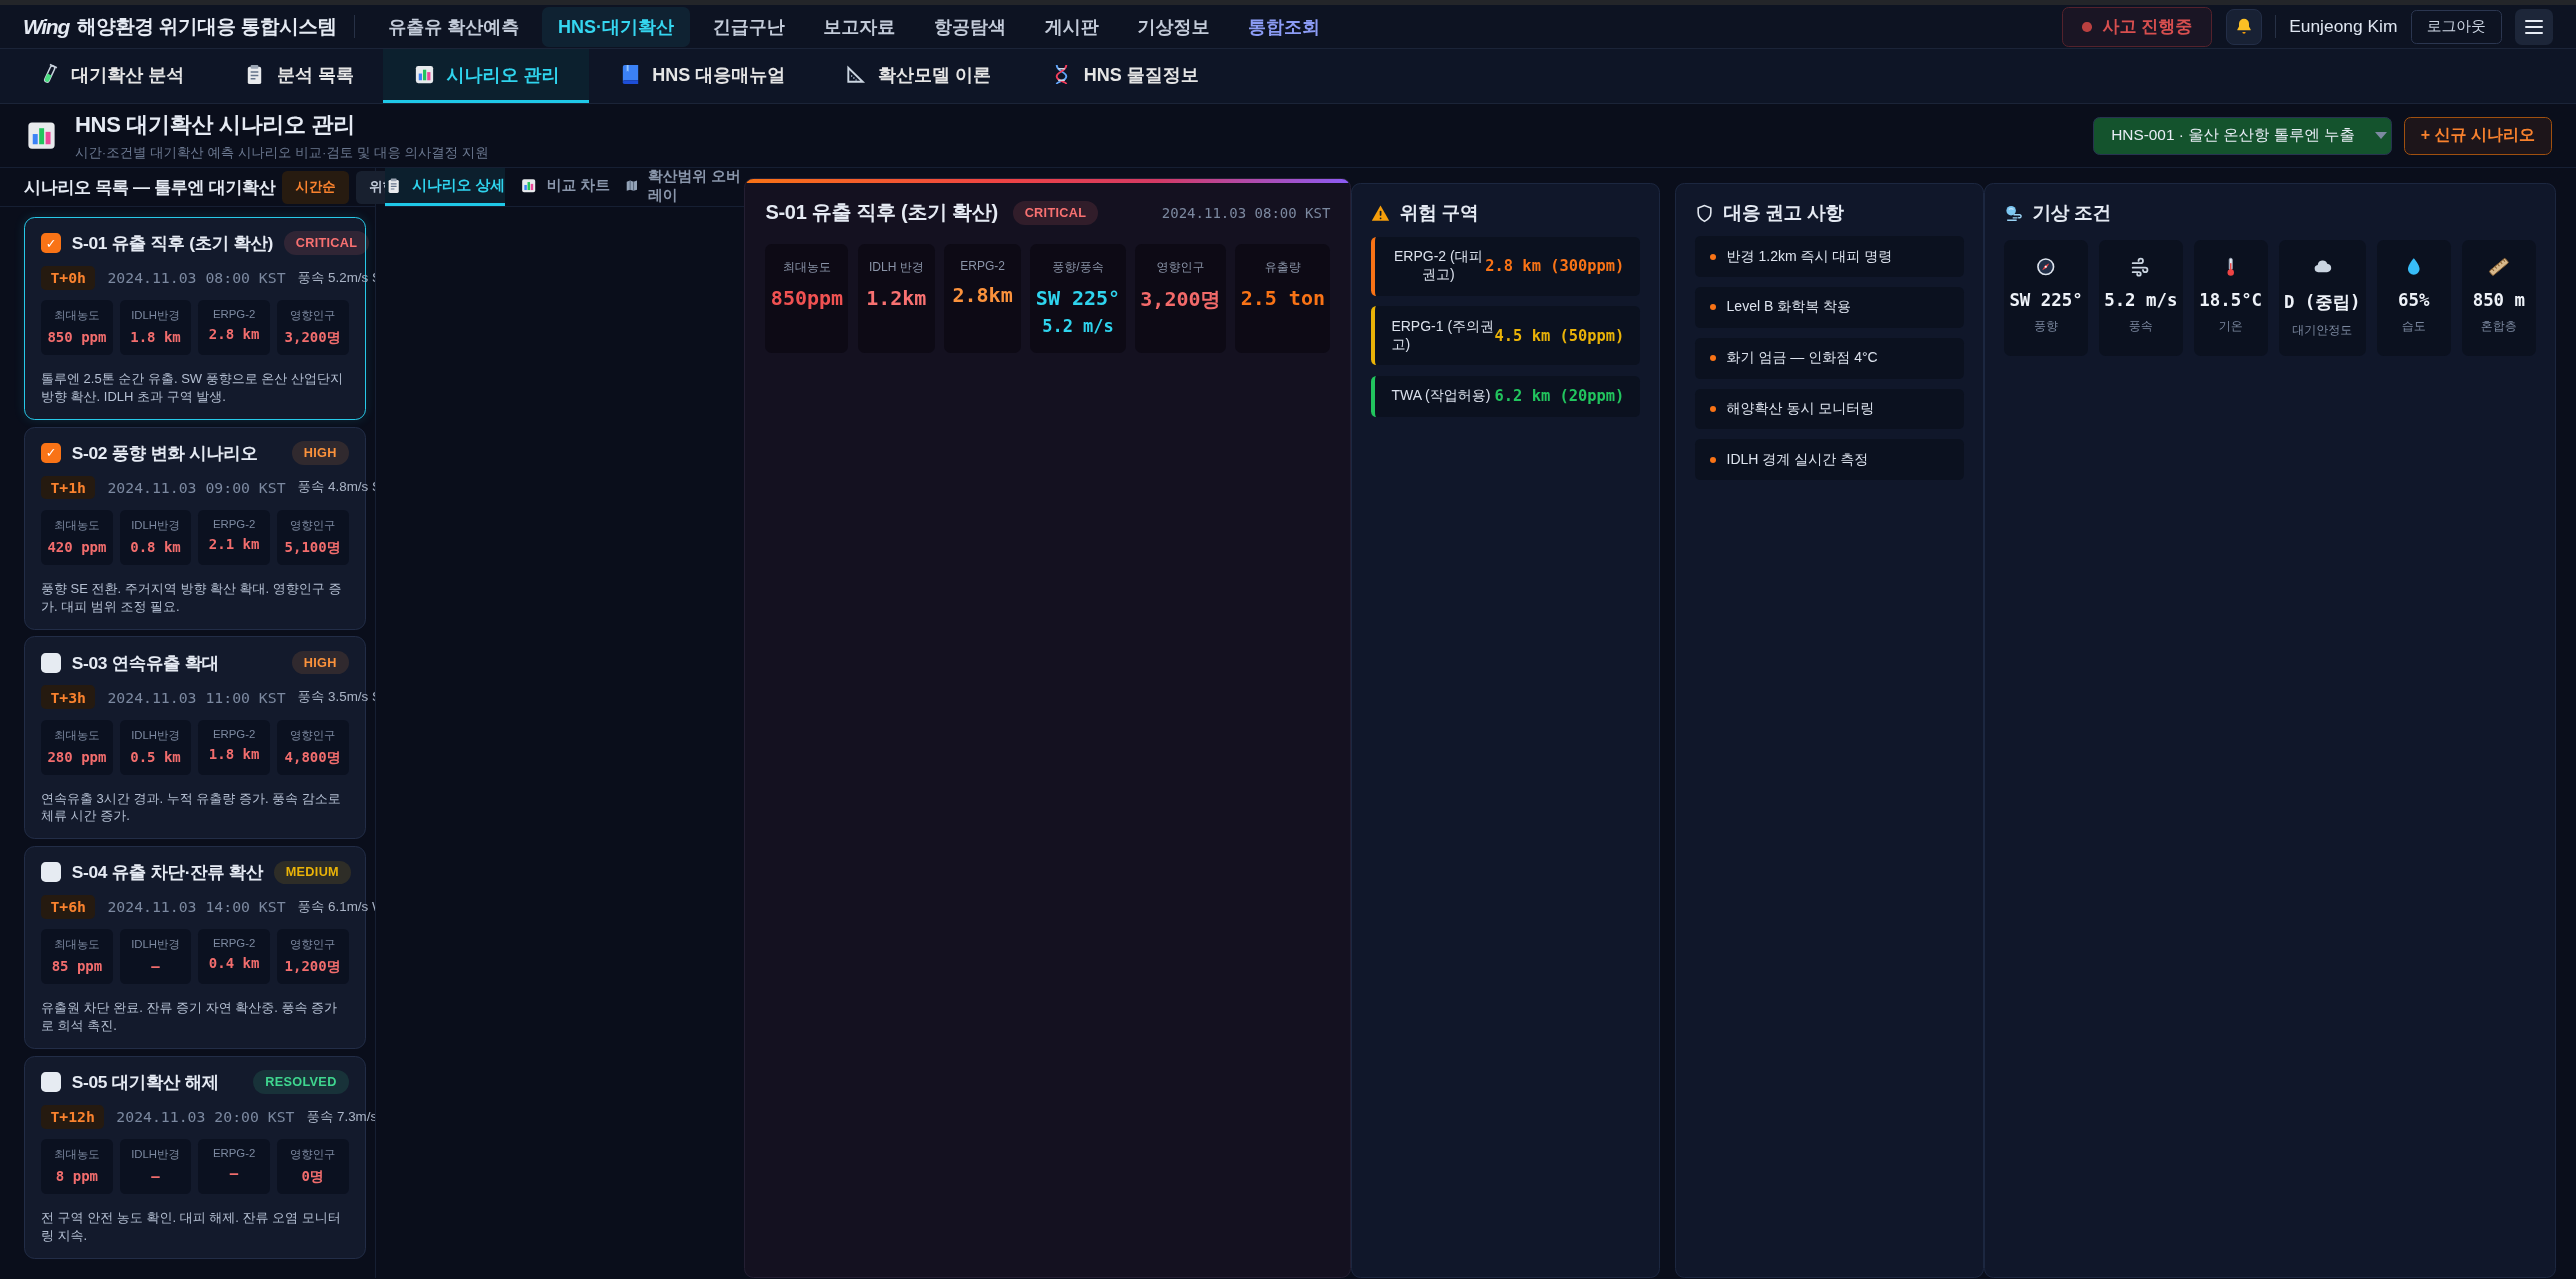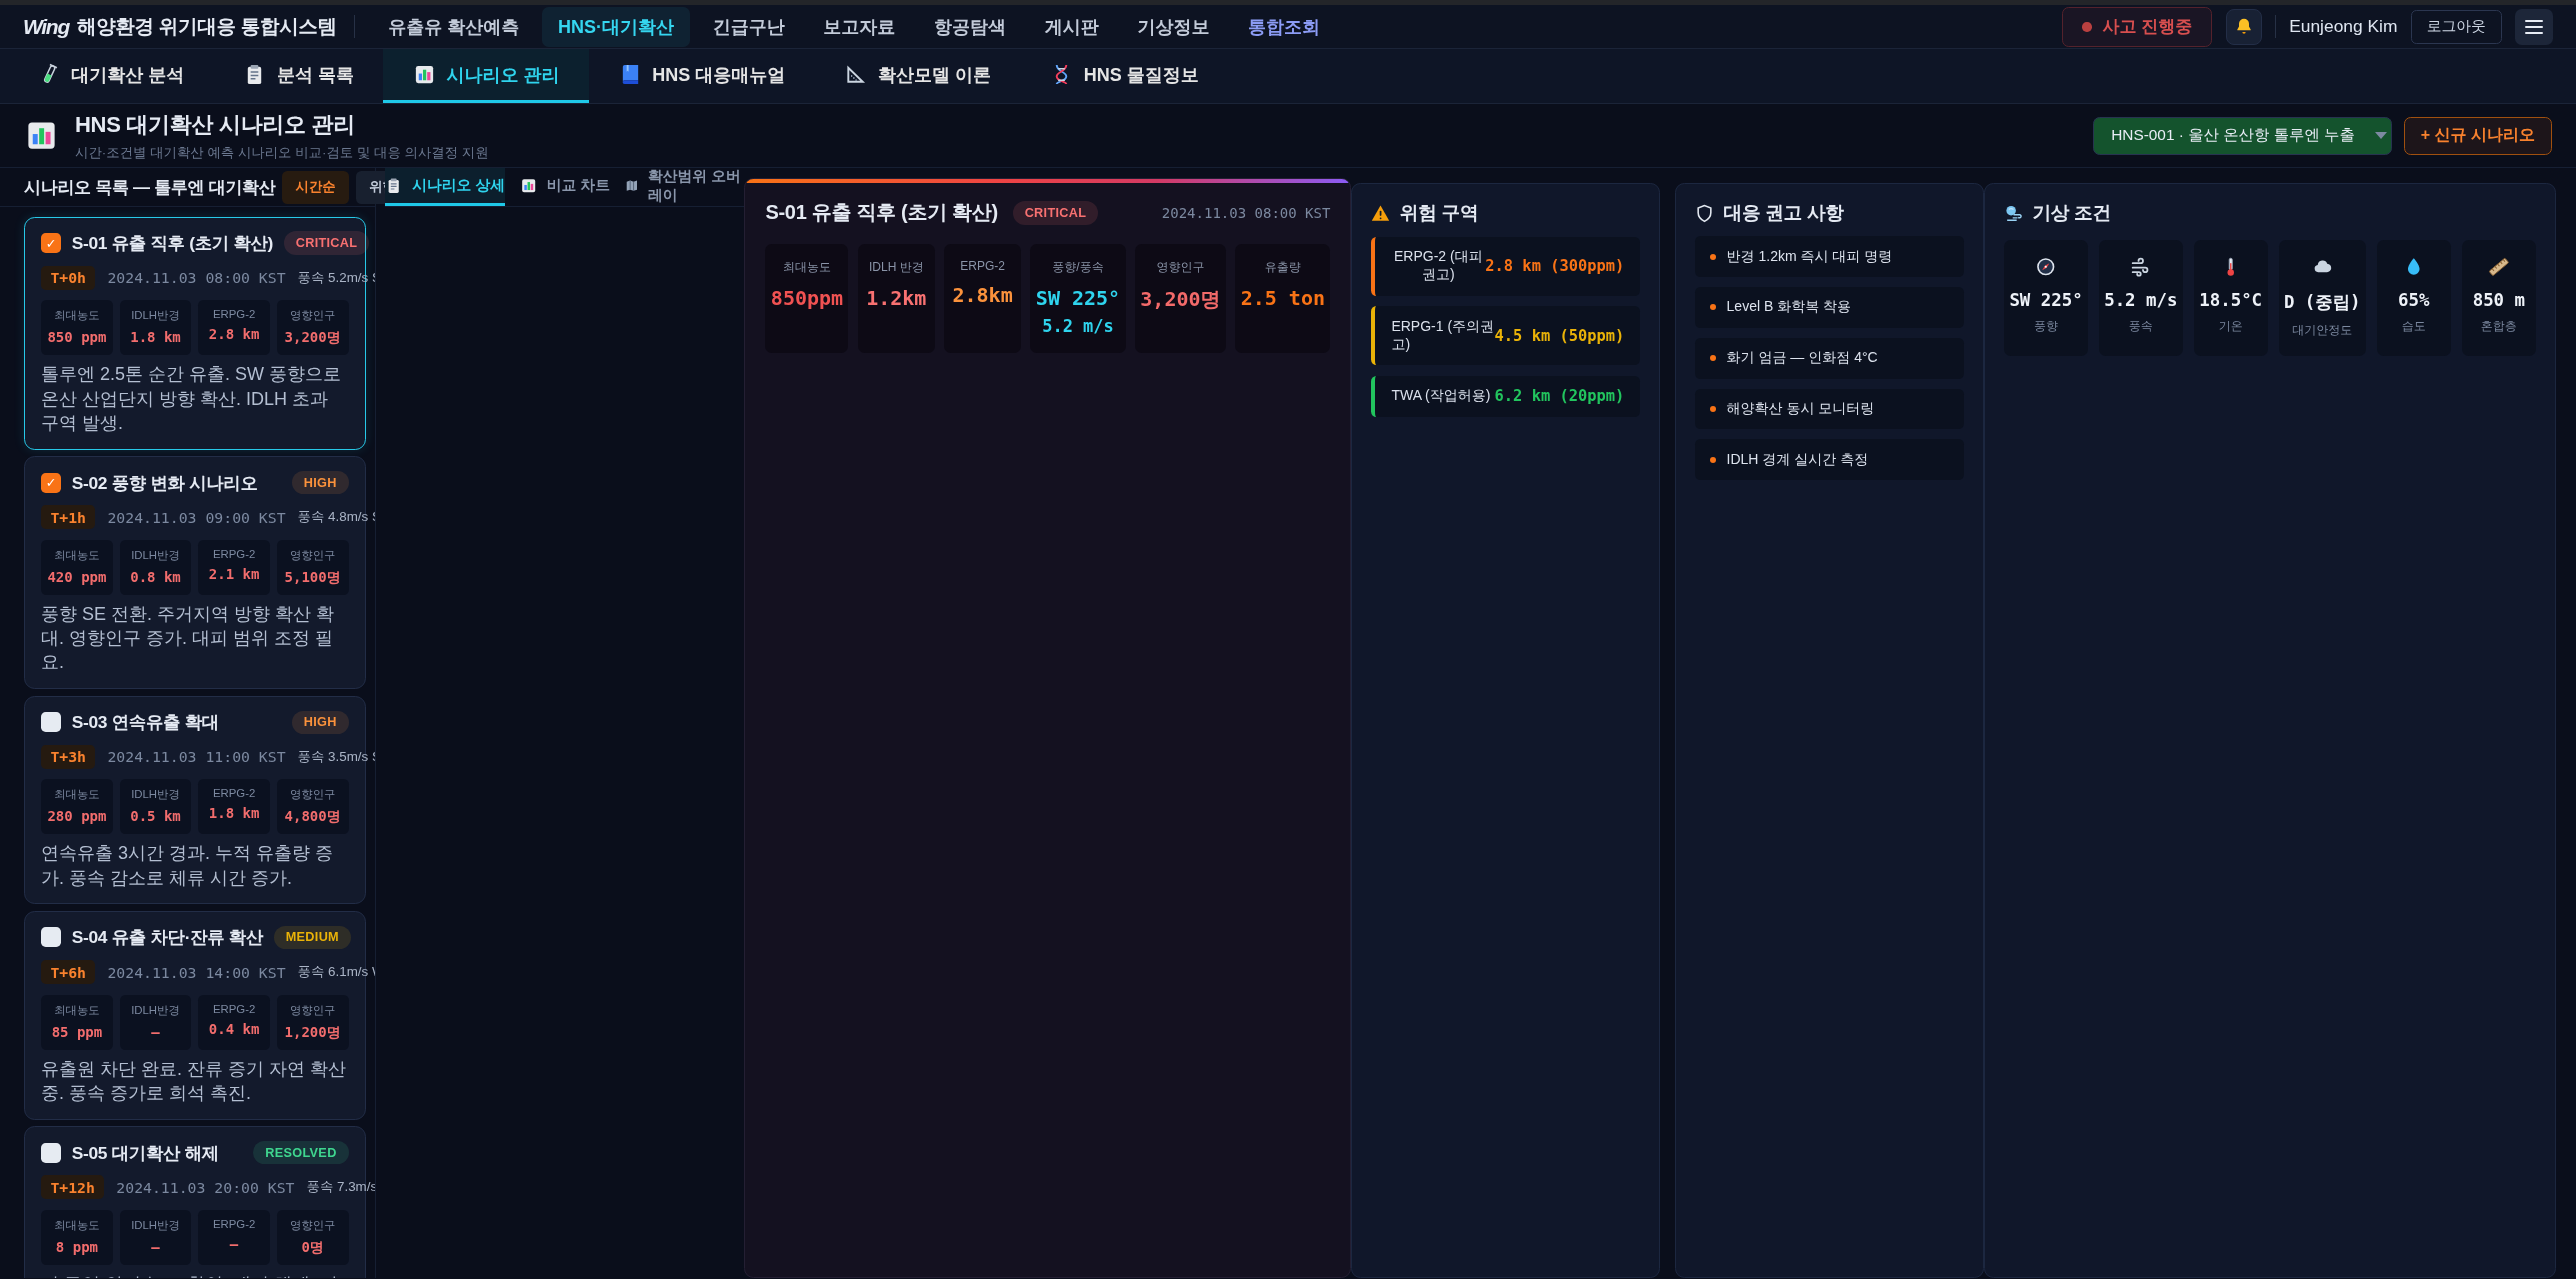--- a/index.html
+++ b/index.html
@@ -72,21 +72,21 @@
   .sev-medium{color:#eab308;background:rgba(234,179,8,.13)}
   .sev-resolved{color:#3fd68f;background:rgba(63,214,143,.13)}
   .card-meta{display:flex;align-items:center;gap:12px;margin-top:10.7px}
   .tchip{font-family:"DejaVu Sans Mono",monospace;font-size:14.8px;font-weight:bold;color:#f9822e;background:#251a10;padding:3.4px 9.4px;border-radius:4.7px}
   .tstamp{font-family:"DejaVu Sans Mono",monospace;font-size:14.8px;color:#7c89a0;white-space:nowrap}
   .wind{margin-left:auto;font-size:13.4px;color:#aab4c6;white-space:nowrap}
   .card-stats{display:grid;grid-template-columns:repeat(4,1fr);gap:6.7px;margin-top:10.7px}
   .stat{background:#0b1120;border-radius:5.4px;padding:8px 2.7px;text-align:center}
   .stat-label{font-size:11.4px;color:#7c89a0;white-space:nowrap}
   .stat-value{margin-top:6px;font-family:"DejaVu Sans Mono",monospace;font-size:14px;font-weight:bold;color:#f26d6d;white-space:nowrap}
-  .card-desc{margin-top:7px;font-size:18px;color:#b4bfd2;line-height:1.35}
+  .card-desc{margin-top:15px;font-size:13px;color:#b4bfd2;line-height:1.35}
   .sidebar-actions{display:flex;gap:9.4px;padding:13.4px 10.7px 16px 24px;border-top:0.7px solid #161f33}
   .comparebtn{flex:1;height:39px;border-radius:6.7px;border:1px solid #8a4a12;background:#190f08;color:#f9822e;font-size:15.4px;font-weight:bold;display:flex;align-items:center;justify-content:center;gap:9.4px}
   .reportbtn{height:39px;padding:0 17.4px;border-radius:6.7px;border:none;background:#1b2438;color:#dee5f0;font-size:15.4px;font-weight:600;display:flex;align-items:center;justify-content:center;gap:8px}
   .btn-icon{width:18px;height:18px}
 
   
   .main{flex:1;display:flex;flex-direction:row;padding:0 20px 0 9.4px;overflow:hidden}
   .tabs{display:flex;border-bottom:0.7px solid #161f33;height:39px;flex:none}
   .tab{flex:1;display:flex;align-items:center;justify-content:center;gap:9.4px;font-size:14.8px;font-weight:600;color:#8a96ab;cursor:pointer;border-bottom:3.4px solid transparent;background:transparent}
   .tab .icon{width:17.4px;height:17.4px}

